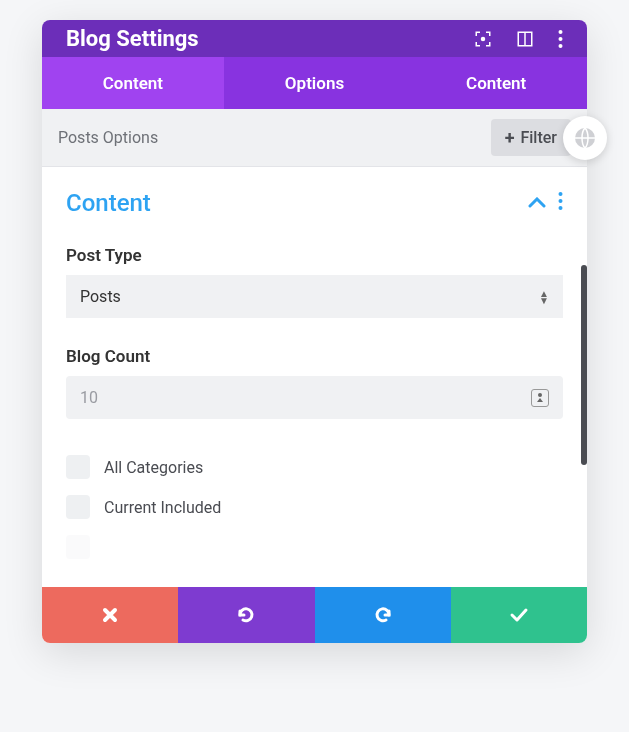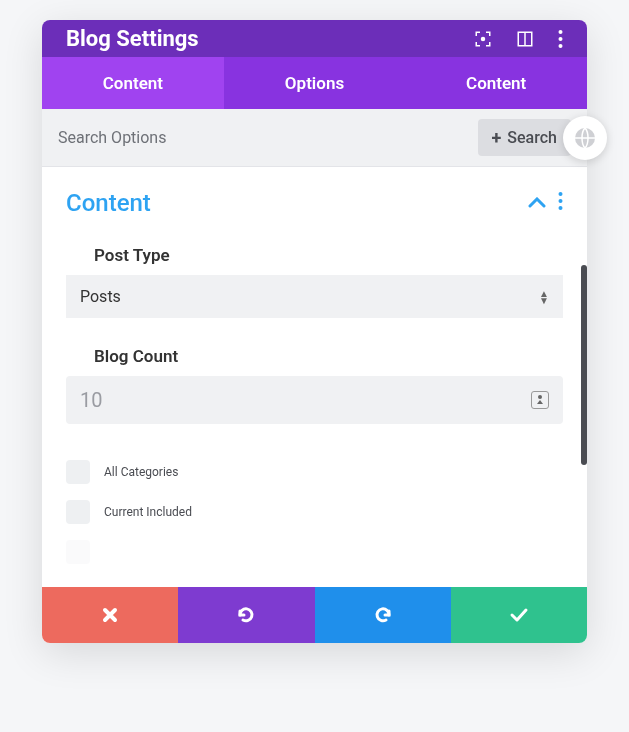--- a/index.html
+++ b/index.html
@@ -120,21 +120,20 @@
     }
     .section-menu {
       color: #2ea3f2;
       cursor: pointer;
     }
     .field-label {
       font-size: 17px;
       font-weight: 600;
       color: #333;
       margin-bottom: 10px;
-      margin-left: 28px;
     }
     .field-group {
       margin-bottom: 28px;
     }
     .select-box {
       background: #f0f1f3;
       border-radius: 0;
       padding: 12px 14px;
       display: flex;
       align-items: center;
@@ -154,21 +153,21 @@
     }
     .input-box {
       background: #f0f1f3;
       border-radius: 4px;
       padding: 12px 14px;
       display: flex;
       align-items: center;
       justify-content: space-between;
     }
     .input-value {
-      font-size: 20px;
+      font-size: 16px;
       color: #9a9ca2;
       flex: 1;
       border: none;
       outline: none;
       background: transparent;
     }
     .input-icon {
       border: 1px solid #999;
       border-radius: 3px;
       width: 18px;
@@ -186,21 +185,21 @@
       padding: 8px 0;
     }
     .checkbox {
       width: 24px;
       height: 24px;
       background: #eef0f2;
       border-radius: 4px;
       cursor: pointer;
     }
     .checkbox-label {
-      font-size: 12px;
+      font-size: 16px;
       color: #4a4c52;
     }
     .footer {
       display: flex;
       border-bottom-left-radius: 8px;
       border-bottom-right-radius: 8px;
       overflow: hidden;
     }
     .footer-btn {
       flex: 1;
@@ -268,24 +267,24 @@
     </div>
   </div>
 
   <div class="tabs">
     <div class="tab active">Content</div>
     <div class="tab">Options</div>
     <div class="tab">Content</div>
   </div>
 
   <div class="filters-bar">
-    <div class="search-options">Search Options</div>
+    <div class="search-options">Posts Options</div>
     <div class="filter-btn">
       <span class="filter-plus">+</span>
-      <span>Search</span>
+      <span>Filter</span>
     </div>
   </div>
 
   <div class="content-panel">
     <div class="scrollbar-track"></div>
     <div class="section-header">
       <div class="section-title">Content</div>
       <div class="section-actions">
         <span class="chevron-up">
           <svg width="18" height="12" viewBox="0 0 18 12" fill="none" stroke="#2ea3f2" stroke-width="3" stroke-linecap="round">

